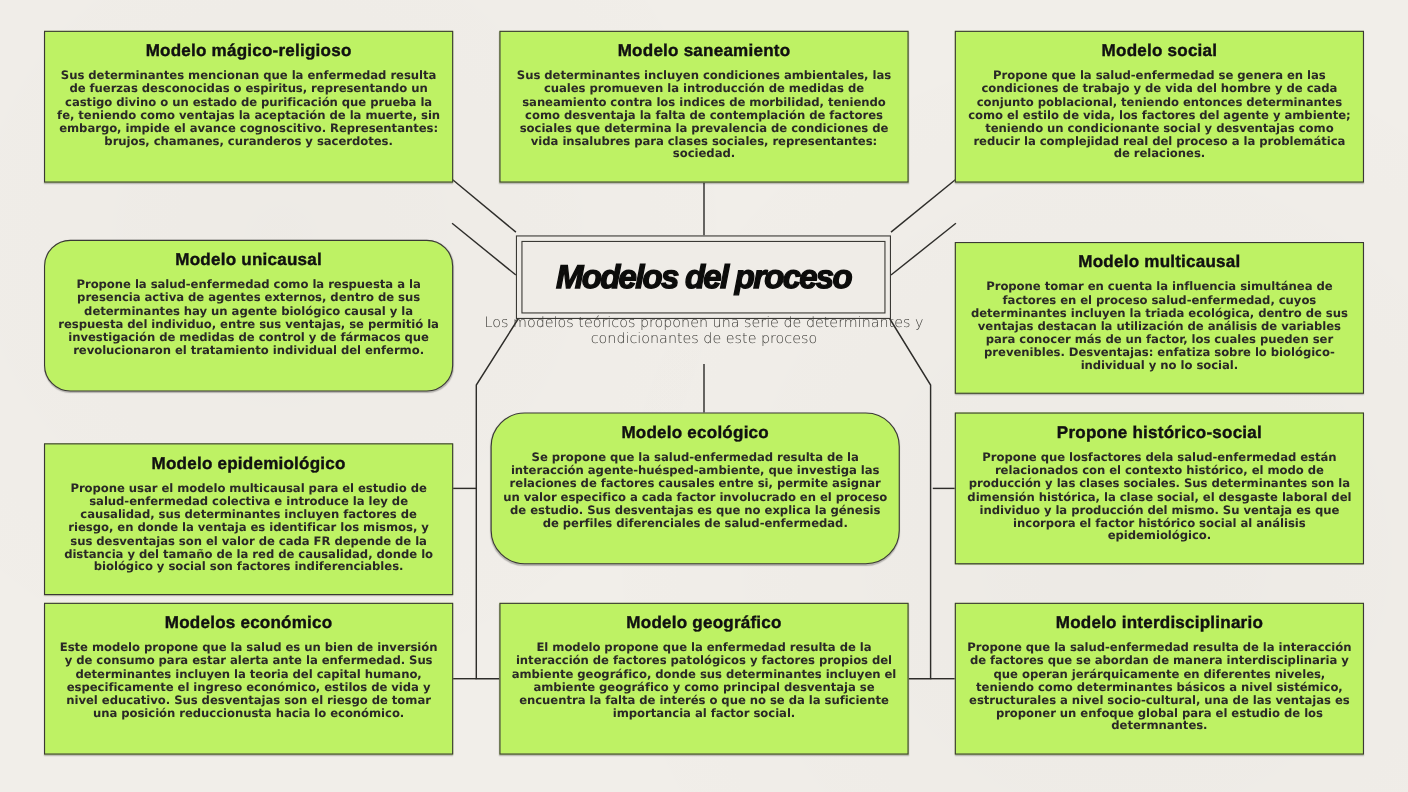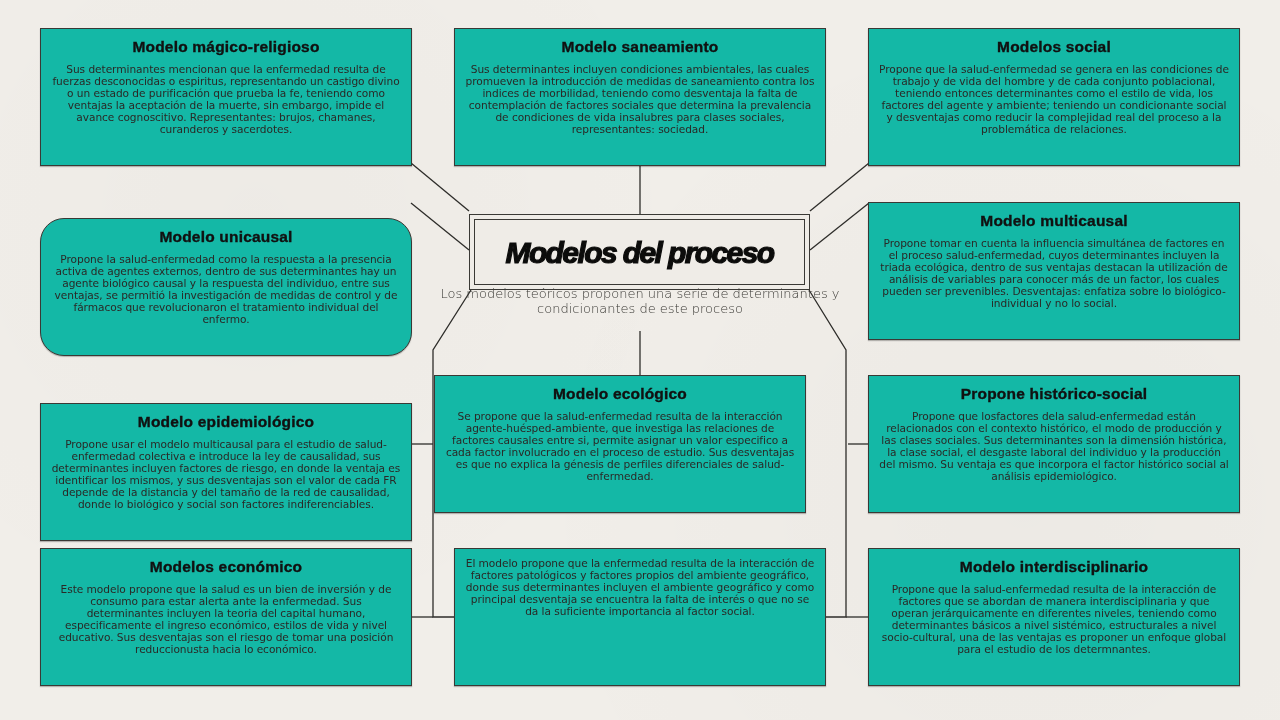--- a/index.html
+++ b/index.html
@@ -26,41 +26,42 @@
       position: absolute; left: 0; top: 0;
       width: 1280px; height: 720px;
       pointer-events: none;
     }
     .card {
       position: absolute;
       box-sizing: border-box;
       width: 372px;
       height: 138px;
       border: 1.5px solid #3a3935;
-      background: #14b8a6;
+      background: #bef264;
       box-shadow: 0 1px 1px rgba(0,0,0,0.25);
       padding: 9px 10px 0 10px;
       text-align: center;
     }
     .card h2 {
       margin: 0 0 8px 0;
       font-family: "Liberation Sans", sans-serif;
       font-weight: 900;
       font-size: 15.5px;
       letter-spacing: 0.2px;
       color: #111;
       -webkit-text-stroke: 0.35px #111;
     }
     .card p {
       margin: 0;
       font-family: "DejaVu Sans", sans-serif;
       font-size: 10.6px;
       line-height: 11.9px;
       color: #2a2926;
       letter-spacing: -0.05px;
+      font-weight: bold;
     }
     .title-box {
       position: absolute;
       left: 469px; top: 214px;
       width: 341px; height: 76px;
       box-sizing: border-box;
       border: 1.5px solid #3a3935;
       background: #efece7;
       padding: 4px;
     }
@@ -128,57 +129,58 @@
 
 <div class="card" style="left:40px; top:28px;">
   <h2>Modelo mágico-religioso</h2>
   <p>Sus determinantes mencionan que la enfermedad resulta de fuerzas desconocidas o espiritus, representando un castigo divino o un estado de purificación que prueba la fe, teniendo como ventajas la aceptación de la muerte, sin embargo, impide el avance cognoscitivo. Representantes: brujos, chamanes, curanderos y sacerdotes.</p>
 </div>
 <div class="card" style="left:454px; top:28px;">
   <h2>Modelo saneamiento</h2>
   <p>Sus determinantes incluyen condiciones ambientales, las cuales promueven la introducción de medidas de saneamiento contra los indices de morbilidad, teniendo como desventaja la falta de contemplación de factores sociales que determina la prevalencia de condiciones de vida insalubres para clases sociales, representantes: sociedad.</p>
 </div>
 <div class="card" style="left:868px; top:28px;">
-  <h2>Modelos social</h2>
+  <h2>Modelo social</h2>
   <p>Propone que la salud-enfermedad se genera en las condiciones de trabajo y de vida del hombre y de cada conjunto poblacional, teniendo entonces determinantes como el estilo de vida, los factores del agente y ambiente; teniendo un condicionante social y desventajas como reducir la complejidad real del proceso a la problemática de relaciones.</p>
 </div>
 
 <div class="card" style="left:40px; top:218px;border-radius:24px;">
   <h2>Modelo unicausal</h2>
   <p>Propone la salud-enfermedad como la respuesta a la presencia activa de agentes externos, dentro de sus determinantes hay un agente biológico causal y la respuesta del individuo, entre sus ventajas, se permitió la investigación de medidas de control y de fármacos que revolucionaron el tratamiento individual del enfermo.</p>
 </div>
 
 <div class="title-box">
   <div class="title-inner">
     <span>Modelos del proceso</span>
   </div>
 </div>
 <div class="subtitle">Los modelos teóricos proponen una serie de determinantes y condicionantes de este proceso</div>
 
-<div class="card" style="left:868px; top:202px;">
+<div class="card" style="left:868px; top:220px;">
   <h2>Modelo multicausal</h2>
   <p>Propone tomar en cuenta la influencia simultánea de factores en el proceso salud-enfermedad, cuyos determinantes incluyen la triada ecológica, dentro de sus ventajas destacan la utilización de análisis de variables para conocer más de un factor, los cuales pueden ser prevenibles. Desventajas: enfatiza sobre lo biológico-individual y no lo social.</p>
 </div>
 
 <div class="card" style="left:40px; top:375px;margin-top:28px;">
   <h2>Modelo epidemiológico</h2>
   <p>Propone usar el modelo multicausal para el estudio de salud-enfermedad colectiva e introduce la ley de causalidad, sus determinantes incluyen factores de riesgo, en donde la ventaja es identificar los mismos, y sus desventajas son el valor de cada FR depende de la distancia y del tamaño de la red de causalidad, donde lo biológico y social son factores indiferenciables.</p>
 </div>
-<div class="card" style="left:434px; top:375px;">
+<div class="card" style="left:446px; top:375px;border-radius:31px;">
   <h2>Modelo ecológico</h2>
   <p>Se propone que la salud-enfermedad resulta de la interacción agente-huésped-ambiente, que investiga las relaciones de factores causales entre si, permite asignar un valor especifico a cada factor involucrado en el proceso de estudio. Sus desventajas es que no explica la génesis de perfiles diferenciales de salud-enfermedad.</p>
 </div>
 <div class="card" style="left:868px; top:375px;">
   <h2>Propone histórico-social</h2>
   <p>Propone que losfactores dela salud-enfermedad están relacionados con el contexto histórico, el modo de producción y las clases sociales. Sus determinantes son la dimensión histórica, la clase social, el desgaste laboral del individuo y la producción del mismo. Su ventaja es que incorpora el factor histórico social al análisis epidemiológico.</p>
 </div>
 
 <div class="card" style="left:40px; top:548px;">
   <h2>Modelos económico</h2>
   <p>Este modelo propone que la salud es un bien de inversión y de consumo para estar alerta ante la enfermedad. Sus determinantes incluyen la teoria del capital humano, especificamente el ingreso económico, estilos de vida y nivel educativo. Sus desventajas son el riesgo de tomar una posición reduccionusta hacia lo económico.</p>
 </div>
 <div class="card" style="left:454px; top:548px;">
+  <h2>Modelo geográfico</h2>
   <p>El modelo propone que la enfermedad resulta de la interacción de factores patológicos y factores propios del ambiente geográfico, donde sus determinantes incluyen el ambiente geográfico y como principal desventaja se encuentra la falta de interés o que no se da la suficiente importancia al factor social.</p>
 </div>
 <div class="card" style="left:868px; top:548px;">
   <h2>Modelo interdisciplinario</h2>
   <p>Propone que la salud-enfermedad resulta de la interacción de factores que se abordan de manera interdisciplinaria y que operan jerárquicamente en diferentes niveles, teniendo como determinantes básicos a nivel sistémico, estructurales a nivel socio-cultural, una de las ventajas es proponer un enfoque global para el estudio de los determnantes.</p>
 </div>
 
 </body></html>

